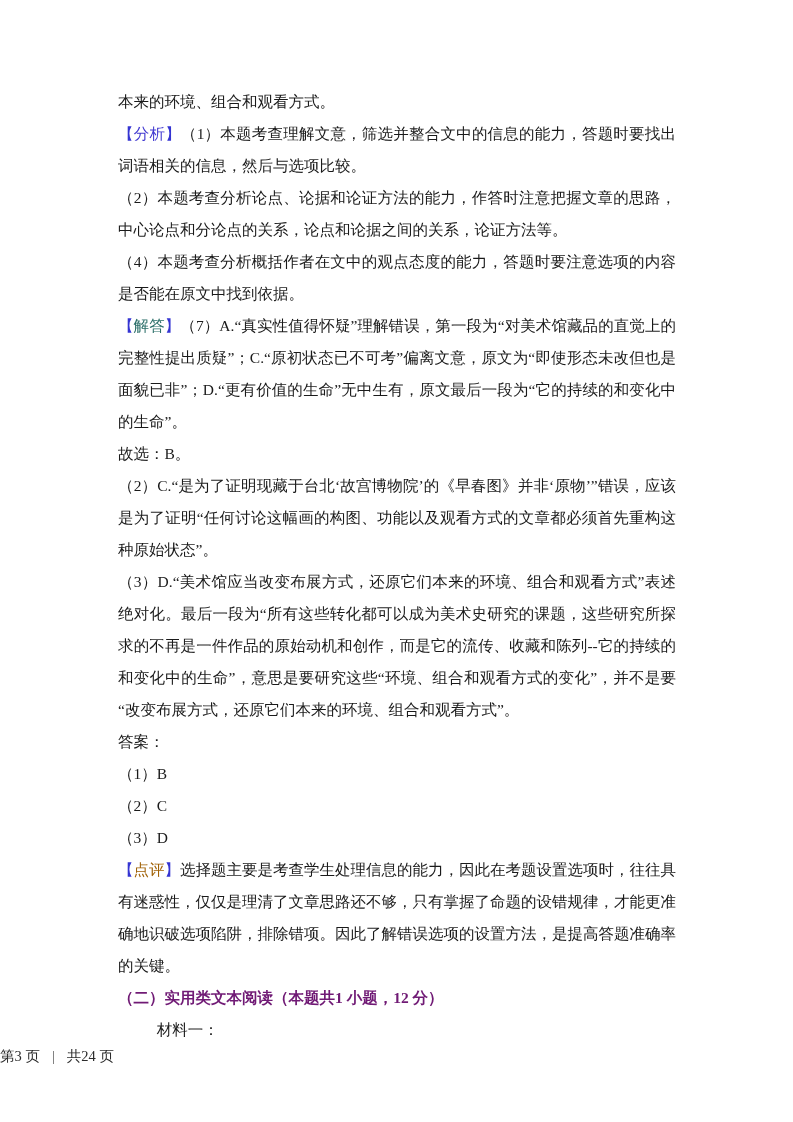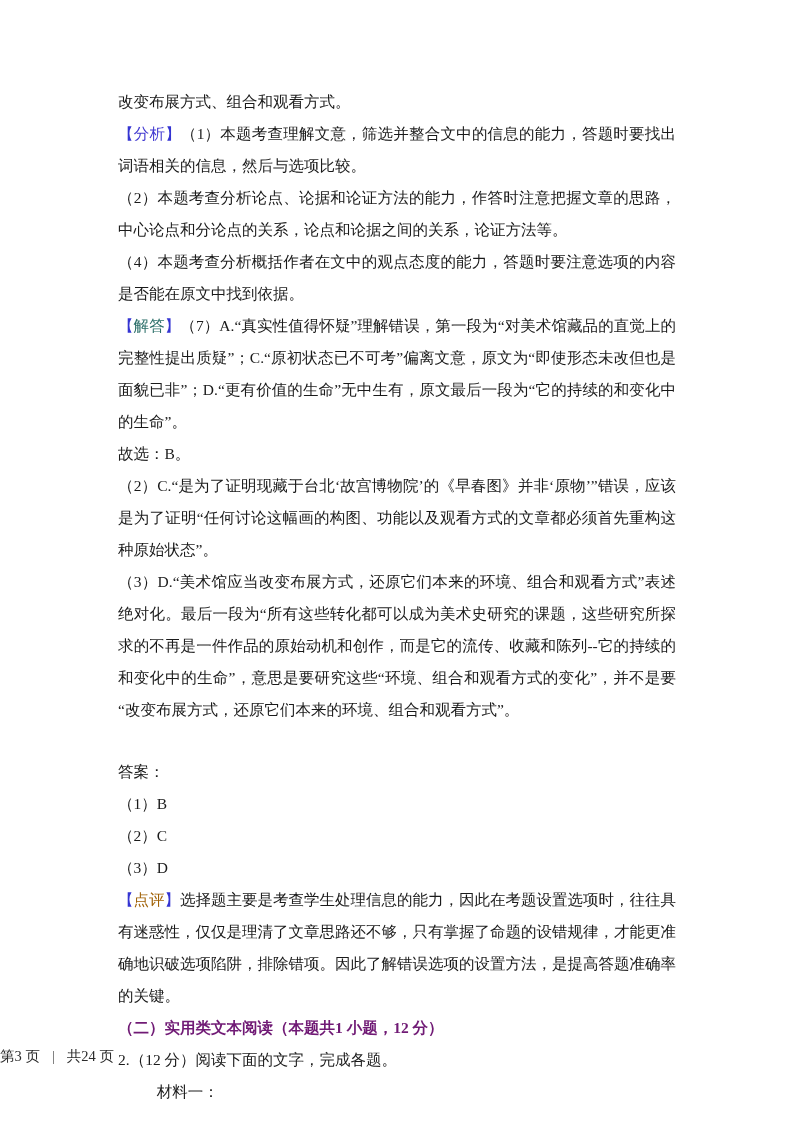--- a/index.html
+++ b/index.html
@@ -22,21 +22,20 @@
     top: 86px;
     width: 558px;
     font-size: 15.5px;
     line-height: 32px;
     text-align: justify;
   }
   .para {
     margin: 0;
   }
   .gap-before {
-    margin-top: 30px;
   }
   .section-heading {
     font-family: Liberation Serif, serif;
     font-weight: bold;
     color: #701a75;
   }
   .material {
     text-indent: 2.5em;
   }
   .label-token {
@@ -56,21 +55,21 @@
     margin: 0 12px;
     color: #555555;
   }
 </style>
 </head>
 <body>
 
 <div class="page">
   <div class="content">
 
-    <p class="para"><span>改变布展方式、组合和观看方式。</span></p>
+    <p class="para"><span>本来的环境、组合和观看方式。</span></p>
 
     <p class="para"><span class="label-token"><span style="color: rgb(52, 52, 210);">【</span><span style="color: rgb(64, 56, 208);">分析</span><span style="color: rgb(52, 52, 210);">】</span></span><span>（1）本题考查理解文意，筛选并整合文中的信息的能力，答题时要找出词语相关的信息，然后与选项比较。</span></p>
 
     <p class="para"><span>（2）本题考查分析论点、论据和论证方法的能力，作答时注意把握文章的思路，中心论点和分论点的关系，论点和论据之间的关系，论证方法等。</span></p>
 
     <p class="para"><span>（4）本题考查分析概括作者在文中的观点态度的能力，答题时要注意选项的内容是否能在原文中找到依据。</span></p>
 
     <p class="para"><span class="label-token"><span style="color: rgb(52, 52, 210);">【</span><span style="color: rgb(42, 110, 104);">解答</span><span style="color: rgb(52, 52, 210);">】</span></span><span>（7）A.“真实性值得怀疑”理解错误，第一段为“对美术馆藏品的直觉上的完整性提出质疑”；C.“原初状态已不可考”偏离文意，原文为“即使形态未改但也是面貌已非”；D.“更有价值的生命”无中生有，原文最后一段为“它的持续的和变化中的生命”。</span></p>
 
     <p class="para"><span>故选：B。</span></p>
@@ -84,21 +83,20 @@
     <p class="para"><span>（1）B</span></p>
 
     <p class="para"><span>（2）C</span></p>
 
     <p class="para"><span>（3）D</span></p>
 
     <p class="para"><span class="label-token"><span style="color: rgb(52, 52, 210);">【</span><span style="color: #a16207;">点评</span><span style="color: rgb(52, 52, 210);">】</span></span><span>选择题主要是考查学生处理信息的能力，因此在考题设置选项时，往往具有迷惑性，仅仅是理清了文章思路还不够，只有掌握了命题的设错规律，才能更准确地识破选项陷阱，排除错项。因此了解错误选项的设置方法，是提高答题准确率的关键。</span></p>
 
     <p class="para section-heading"><span>（二）实用类文本阅读（本题共1 小题，12 分）</span></p>
 
-    <p class="para"><span>2.（12 分）阅读下面的文字，完成各题。</span></p>
 
     <p class="para material"><span>材料一：</span></p>
 
   </div>
 
   <div class="footer">
     <span>第3 页</span><span class="sep">|</span><span>共24 页</span>
   </div>
 </div>
 

